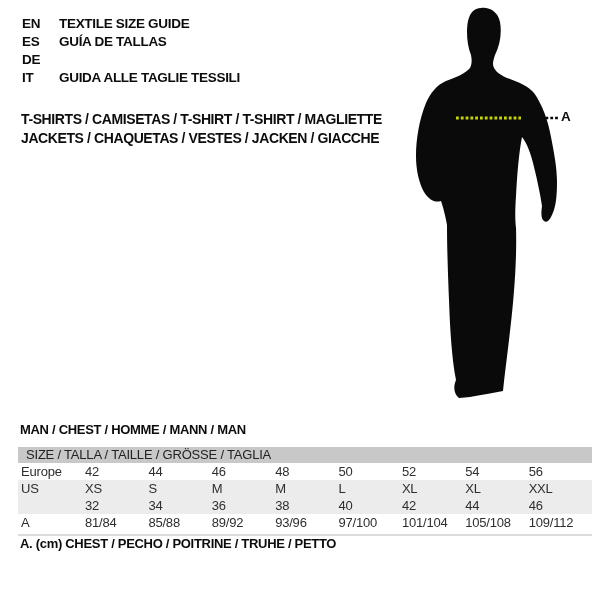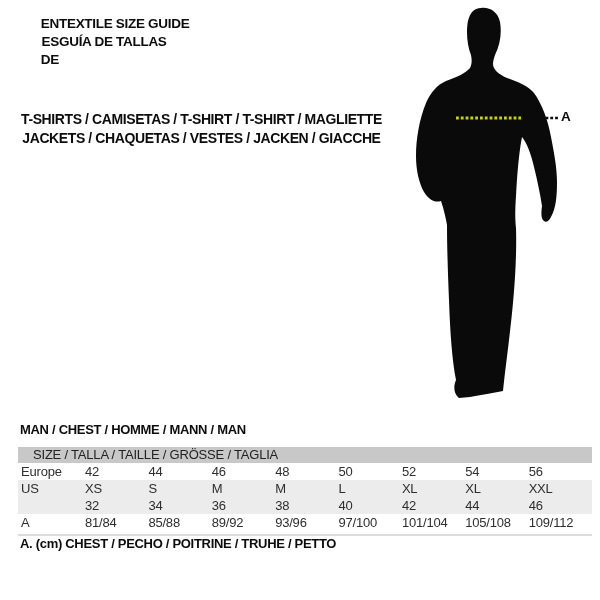--- a/index.html
+++ b/index.html
@@ -3,40 +3,40 @@
 <meta charset="utf-8">
 <style>
   html,body{margin:0;padding:0;background:#ffffff;}
   body{width:600px;height:600px;font-family:"Liberation Sans",sans-serif;}
   .canvas{position:relative;width:600px;height:600px;background:#fff;overflow:hidden;}
 
   
   .lang-list{position:absolute;left:22px;top:15px;font-weight:700;font-size:13.5px;
              letter-spacing:-0.3px;color:var(--ink);}
   .lang-row{display:flex;height:18px;line-height:18px;}
-  .lang-code{width:37px;text-align:right;}
+  .lang-code{width:37px;}
 
   
   .categories{position:absolute;left:21px;top:110px;font-weight:700;font-size:14px;
               letter-spacing:-0.4px;color:var(--ink);}
-  .cat-line{height:19px;line-height:19px;white-space:nowrap;text-align:center;}
+  .cat-line{height:19px;line-height:19px;white-space:nowrap;}
 
   
   .figure{position:absolute;left:405px;top:0;width:175px;height:405px;}
   .measure-a{position:absolute;left:561px;top:110px;height:14px;line-height:14px;
              font-weight:700;font-size:13.5px;color:var(--ink);}
 
   
   .man-title{position:absolute;left:20px;top:422px;font-weight:700;font-size:13px;
              letter-spacing:-0.3px;color:var(--ink);white-space:nowrap;}
 
   
   .size-table{position:absolute;left:18px;top:447px;width:574px;font-size:13px;
               letter-spacing:-0.2px;color:var(--table-text);}
-  .thead{height:16px;line-height:16px;background:var(--header-bg);padding-left:15px;
+  .thead{height:16px;line-height:16px;background:var(--header-bg);padding-left:8px;
          color:#222222;white-space:nowrap;}
   .trow{display:flex;height:17px;line-height:17px;}
   .trow.shaded{background:var(--shaded-bg);}
   .tlabel{width:64px;padding-left:3px;}
   .tcell{flex:1;}
   .table-underline{position:absolute;left:18px;top:534px;width:574px;height:2px;
                    background:var(--rule);}
 
   
   .footnote{position:absolute;left:20px;top:536px;font-weight:700;font-size:13px;
@@ -51,20 +51,24 @@
     <div class="lang-row">
       <span class="lang-code">EN</span>
       <span class="lang-text">TEXTILE SIZE GUIDE</span>
     </div>
     <div class="lang-row">
       <span class="lang-code">ES</span>
       <span class="lang-text">GUÍA DE TALLAS</span>
     </div>
     <div class="lang-row">
       <span class="lang-code">DE</span>
+    </div>
+    <div class="lang-row">
+      <span class="lang-code">IT</span>
+      <span class="lang-text">GUIDA ALLE TAGLIE TESSILI</span>
     </div>
   </div>
 
   <div class="categories">
     <div class="cat-line">T-SHIRTS / CAMISETAS / T-SHIRT / T-SHIRT / MAGLIETTE</div>
     <div class="cat-line">JACKETS / CHAQUETAS / VESTES / JACKEN / GIACCHE</div>
   </div>
 
   <svg class="figure" viewBox="405 0 175 405" xmlns="http://www.w3.org/2000/svg" aria-hidden="true">
     <path fill="#0a0a0a" d="

